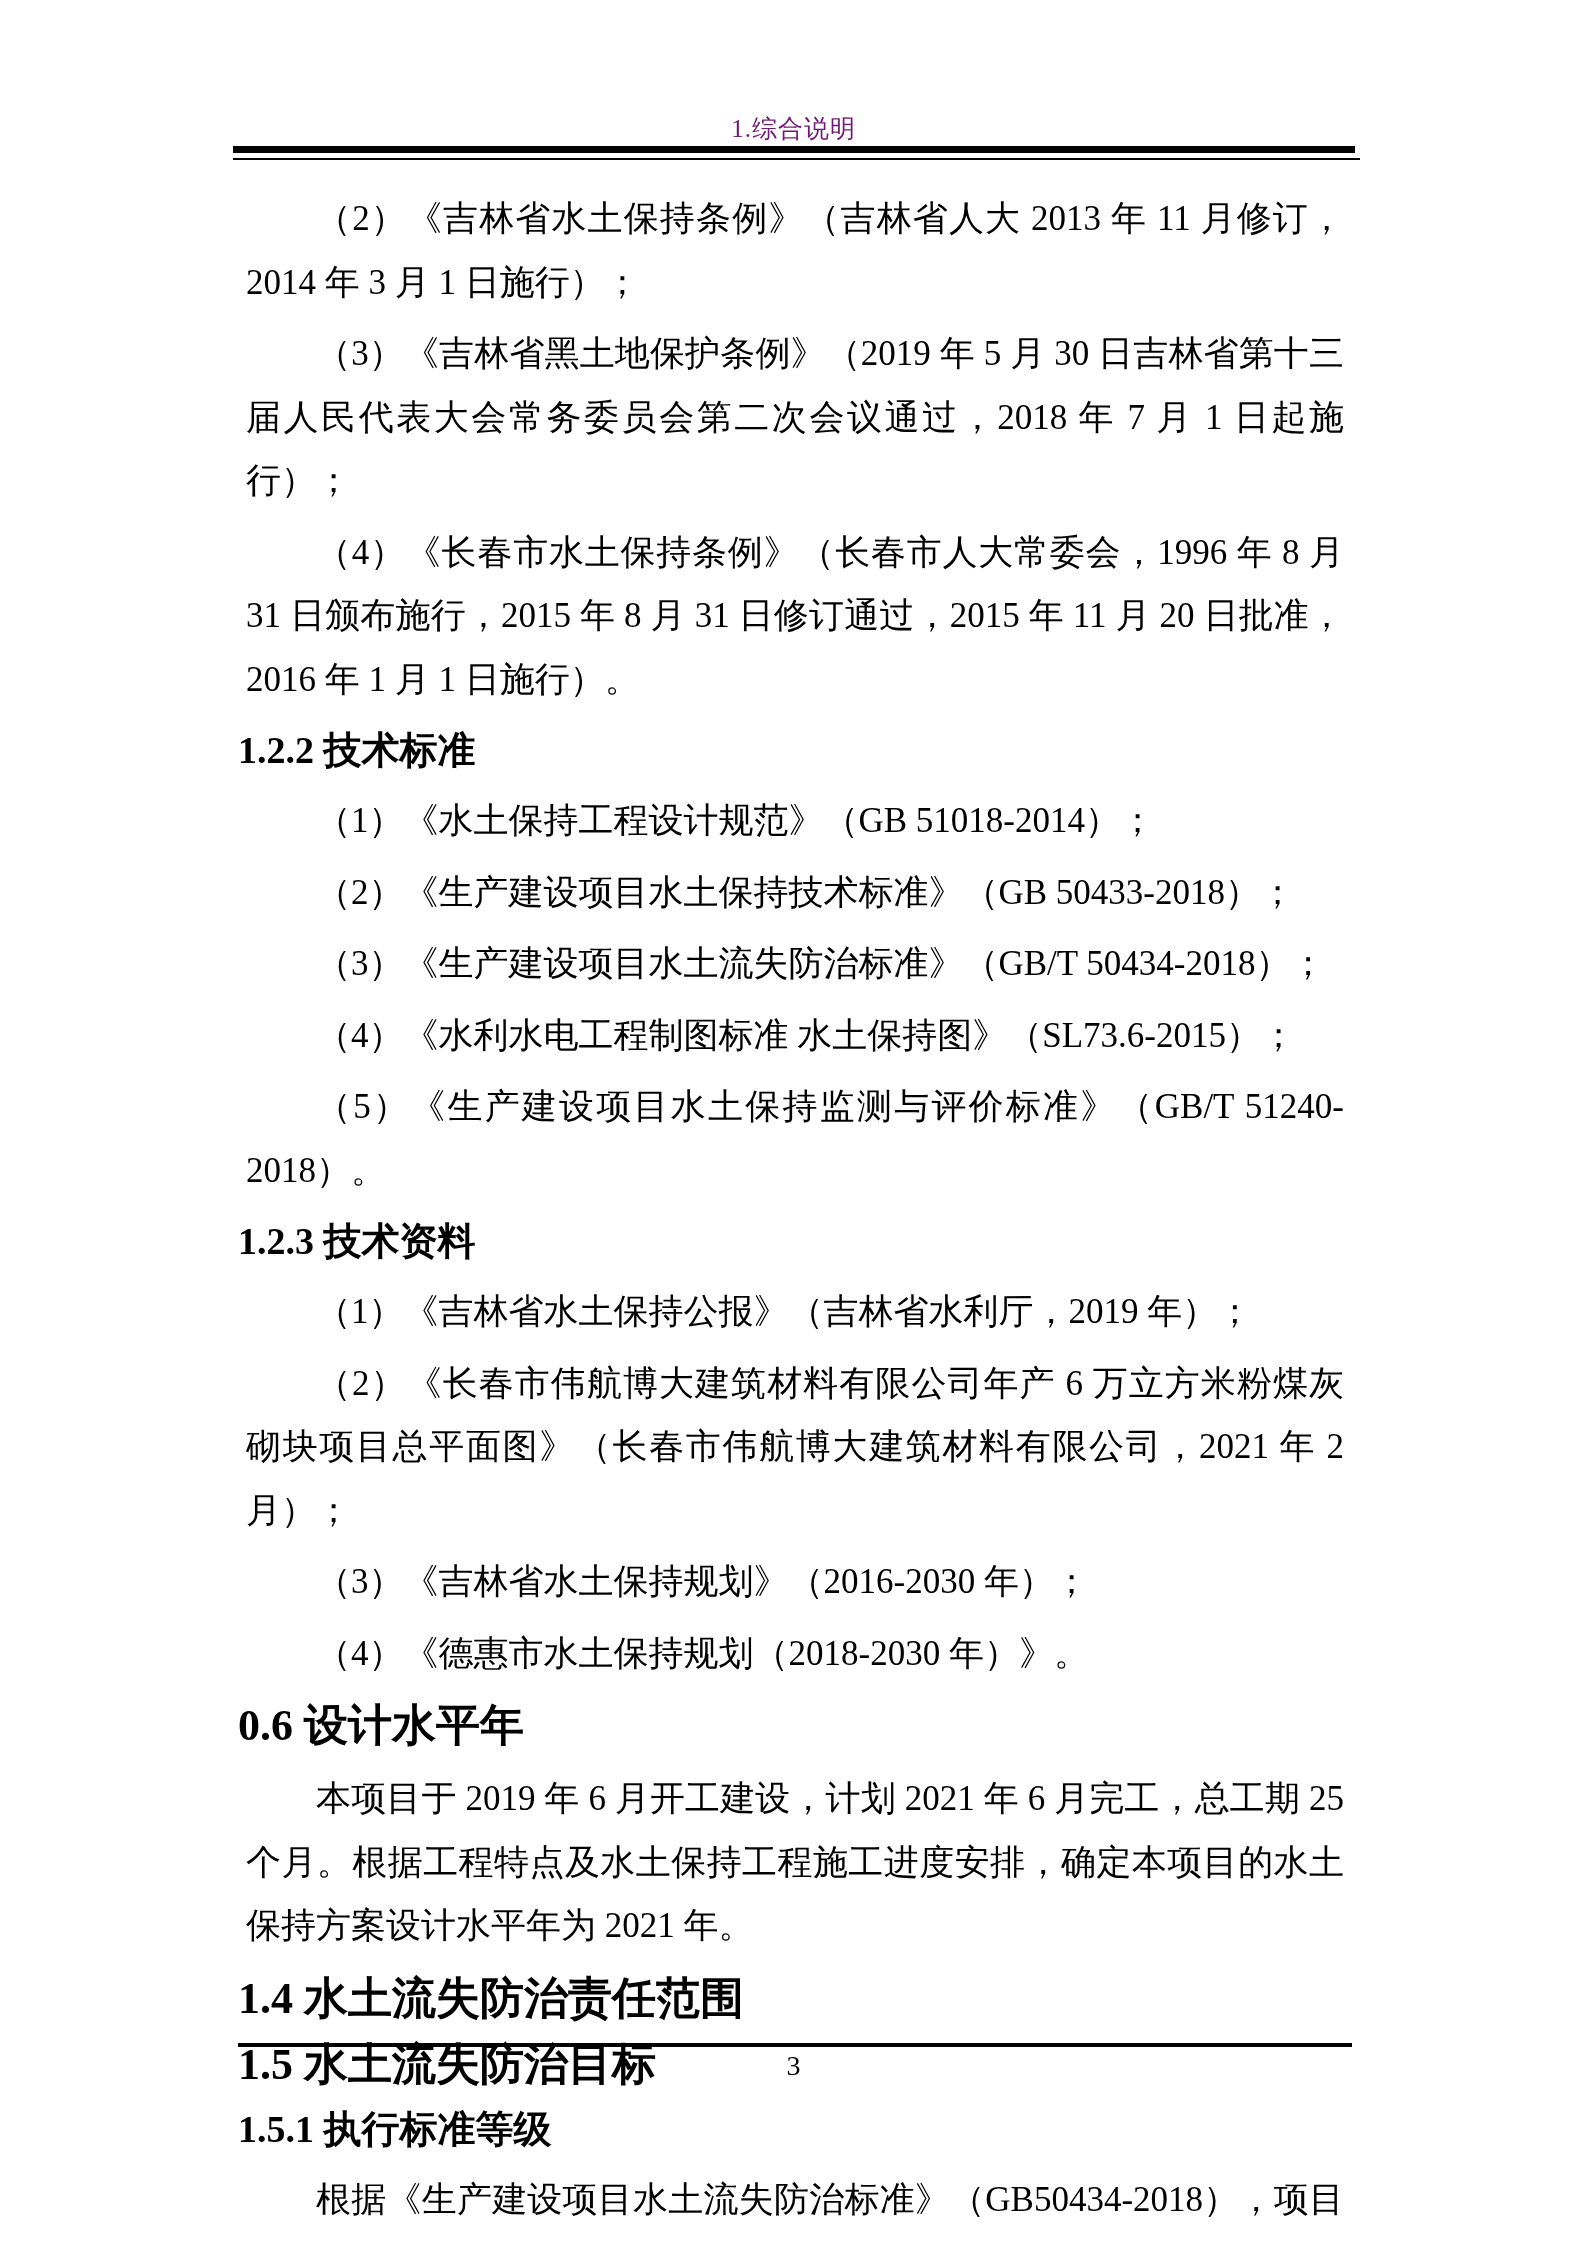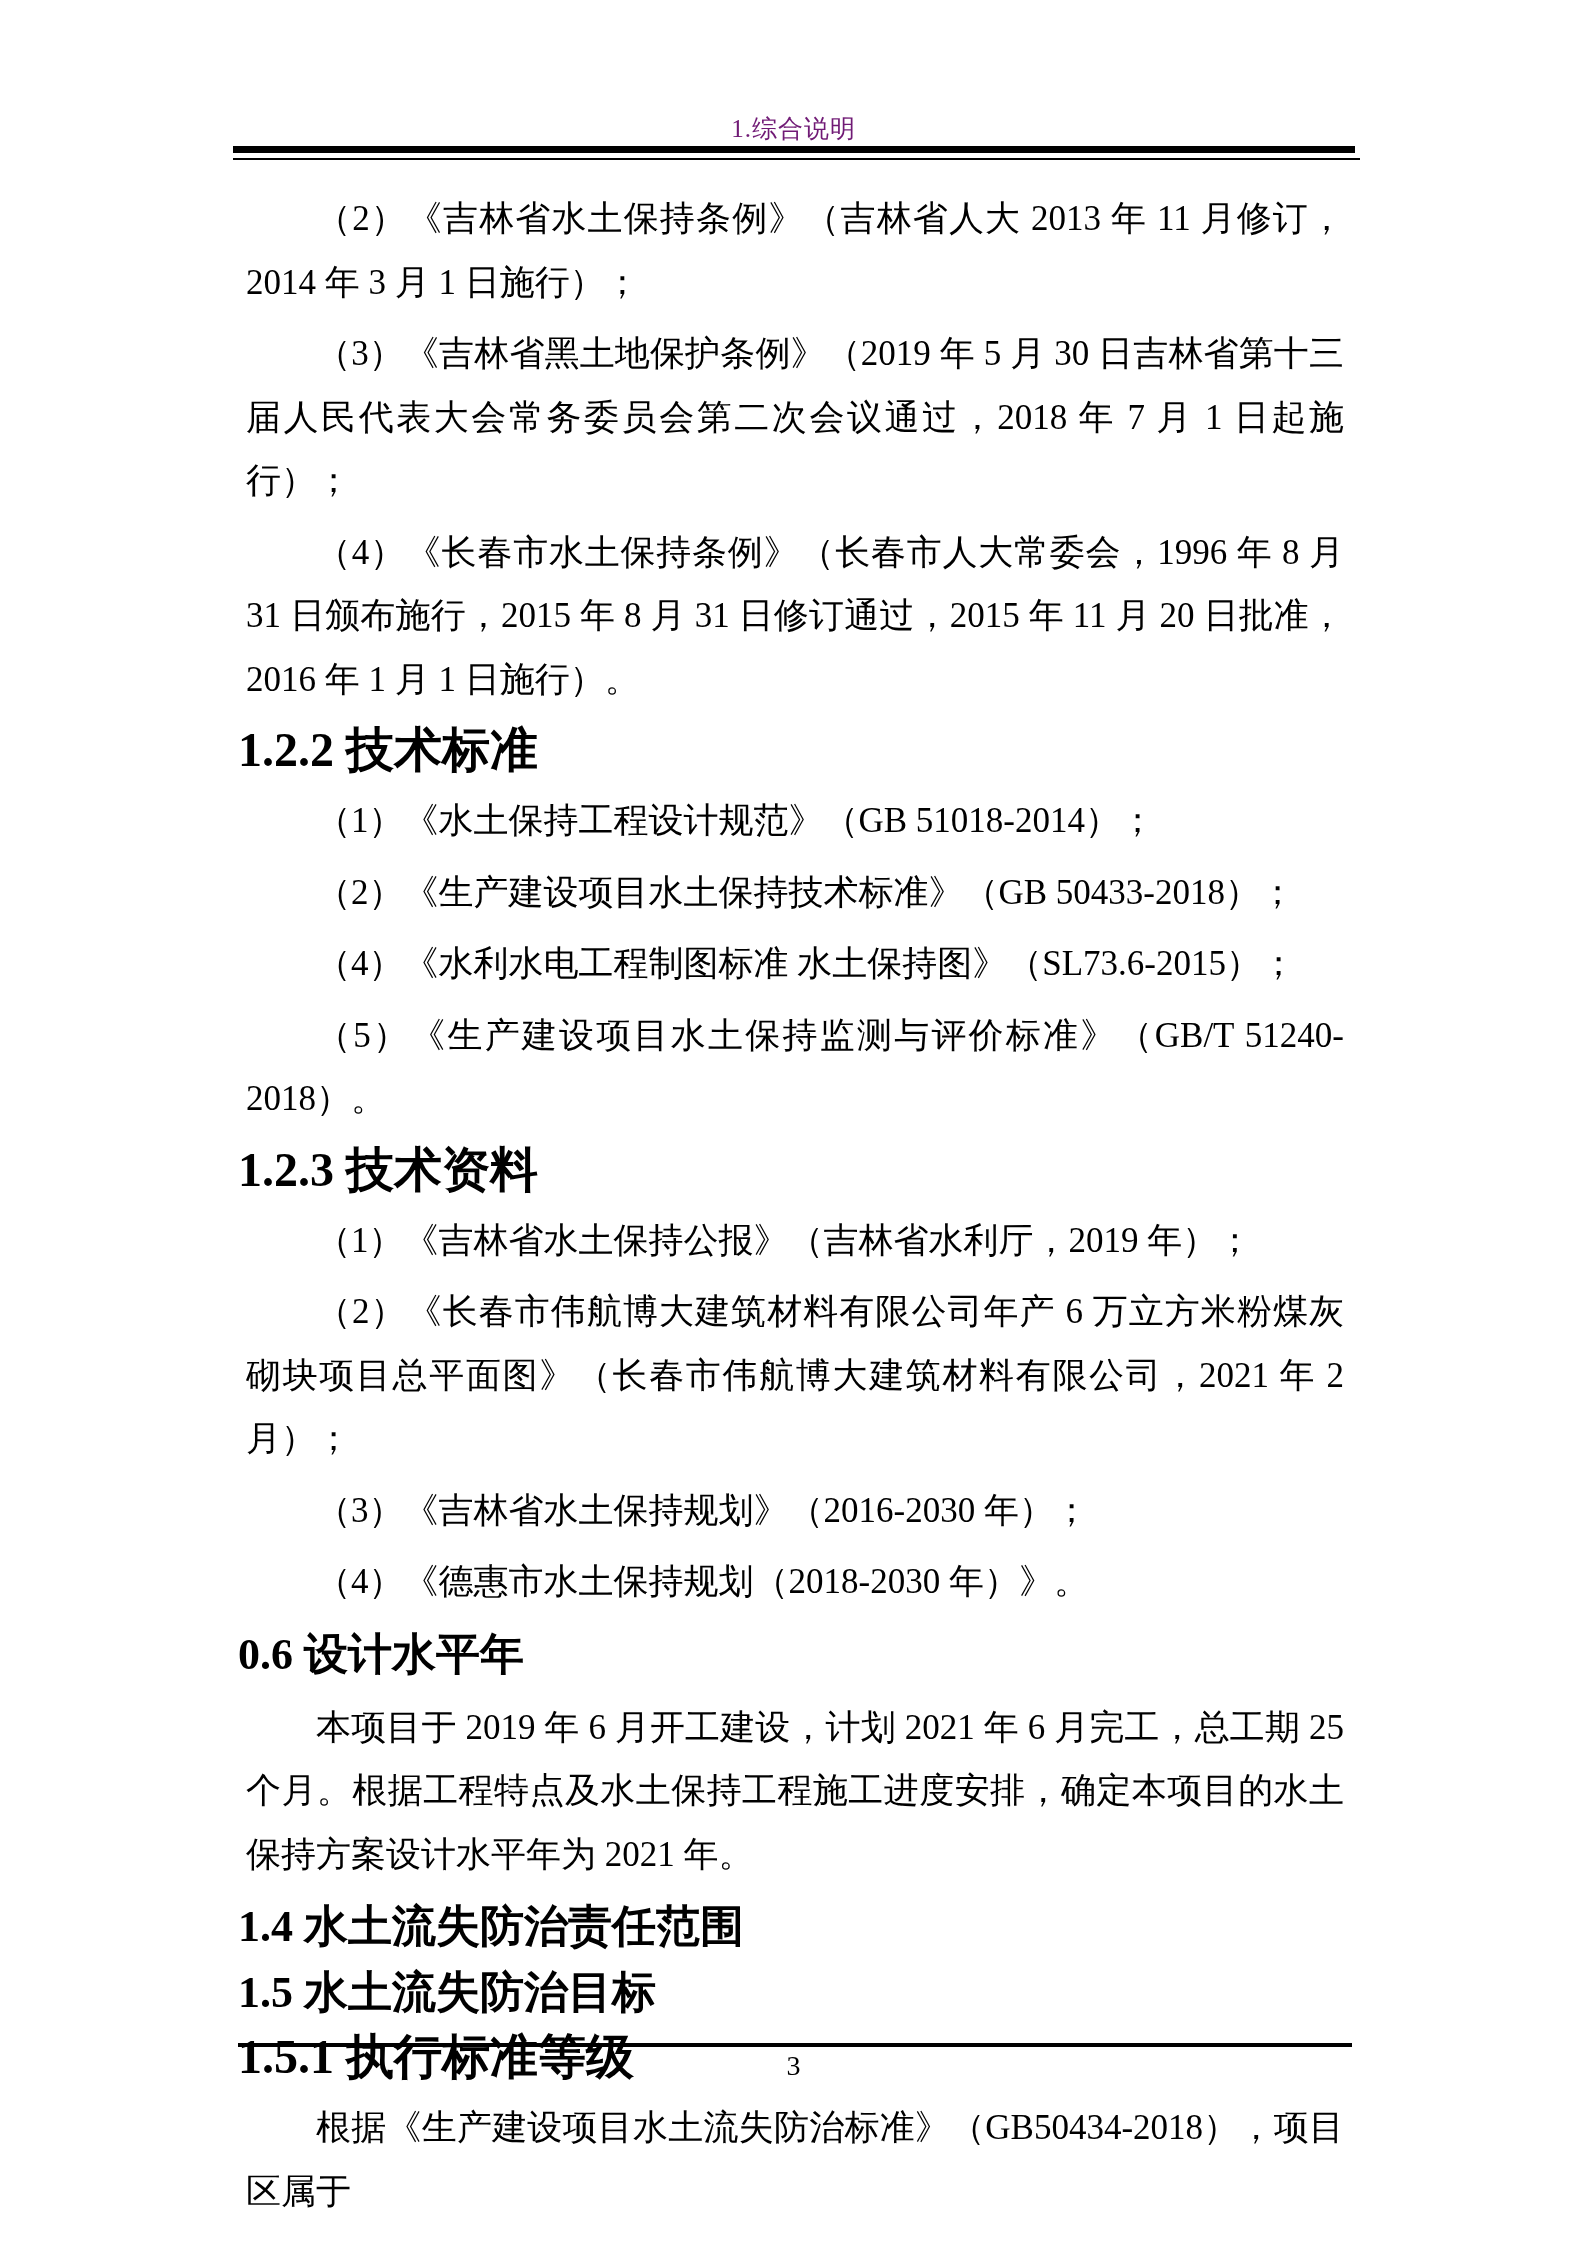--- a/index.html
+++ b/index.html
@@ -51,21 +51,21 @@
   }
   .para {
     margin: 8px;
     font-size: 35px;
     line-height: 63.5px;
     text-align: justify;
     text-indent: 70px;
   }
   .h-sub {
     margin: 0;
-    font-size: 48px;
+    font-size: 38px;
     font-weight: bold;
     line-height: 62px;
     text-align: left;
   }
   .h-main {
     margin: 0;
     font-size: 44px;
     font-weight: bold;
     line-height: 66px;
     text-align: left;
@@ -103,20 +103,21 @@
   <div class="header-rule-thin"></div>
 
   <div class="doc-body">
     <p class="para">（2）《吉林省水土保持条例》（吉林省人大 2013 年 11 月修订，2014 年 3 月 1 日施行）；</p>
     <p class="para">（3）《吉林省黑土地保护条例》（2019 年 5 月 30 日吉林省第十三届人民代表大会常务委员会第二次会议通过，2018 年 7 月 1 日起施行）；</p>
     <p class="para">（4）《长春市水土保持条例》（长春市人大常委会，1996 年 8 月 31 日颁布施行，2015 年 8 月 31 日修订通过，2015 年 11 月 20 日批准，2016 年 1 月 1 日施行）。</p>
 
     <h3 class="h-sub">1.2.2 技术标准</h3>
     <p class="para">（1）《水土保持工程设计规范》（GB 51018-2014）；</p>
     <p class="para">（2）《生产建设项目水土保持技术标准》（GB 50433-2018）；</p>
+    <p class="para">（3）《生产建设项目水土流失防治标准》（GB/T 50434-2018）；</p>
     <p class="para">（4）《水利水电工程制图标准 水土保持图》（SL73.6-2015）；</p>
     <p class="para">（5）《生产建设项目水土保持监测与评价标准》（GB/T 51240-2018）。</p>
 
     <h3 class="h-sub">1.2.3 技术资料</h3>
     <p class="para">（1）《吉林省水土保持公报》（吉林省水利厅，2019 年）；</p>
     <p class="para">（2）《长春市伟航博大建筑材料有限公司年产 6 万立方米粉煤灰砌块项目总平面图》（长春市伟航博大建筑材料有限公司，2021 年 2 月）；</p>
     <p class="para">（3）《吉林省水土保持规划》（2016-2030 年）；</p>
     <p class="para">（4）《德惠市水土保持规划（2018-2030 年）》。</p>
 
     <h2 class="h-main">0.6 设计水平年</h2>

